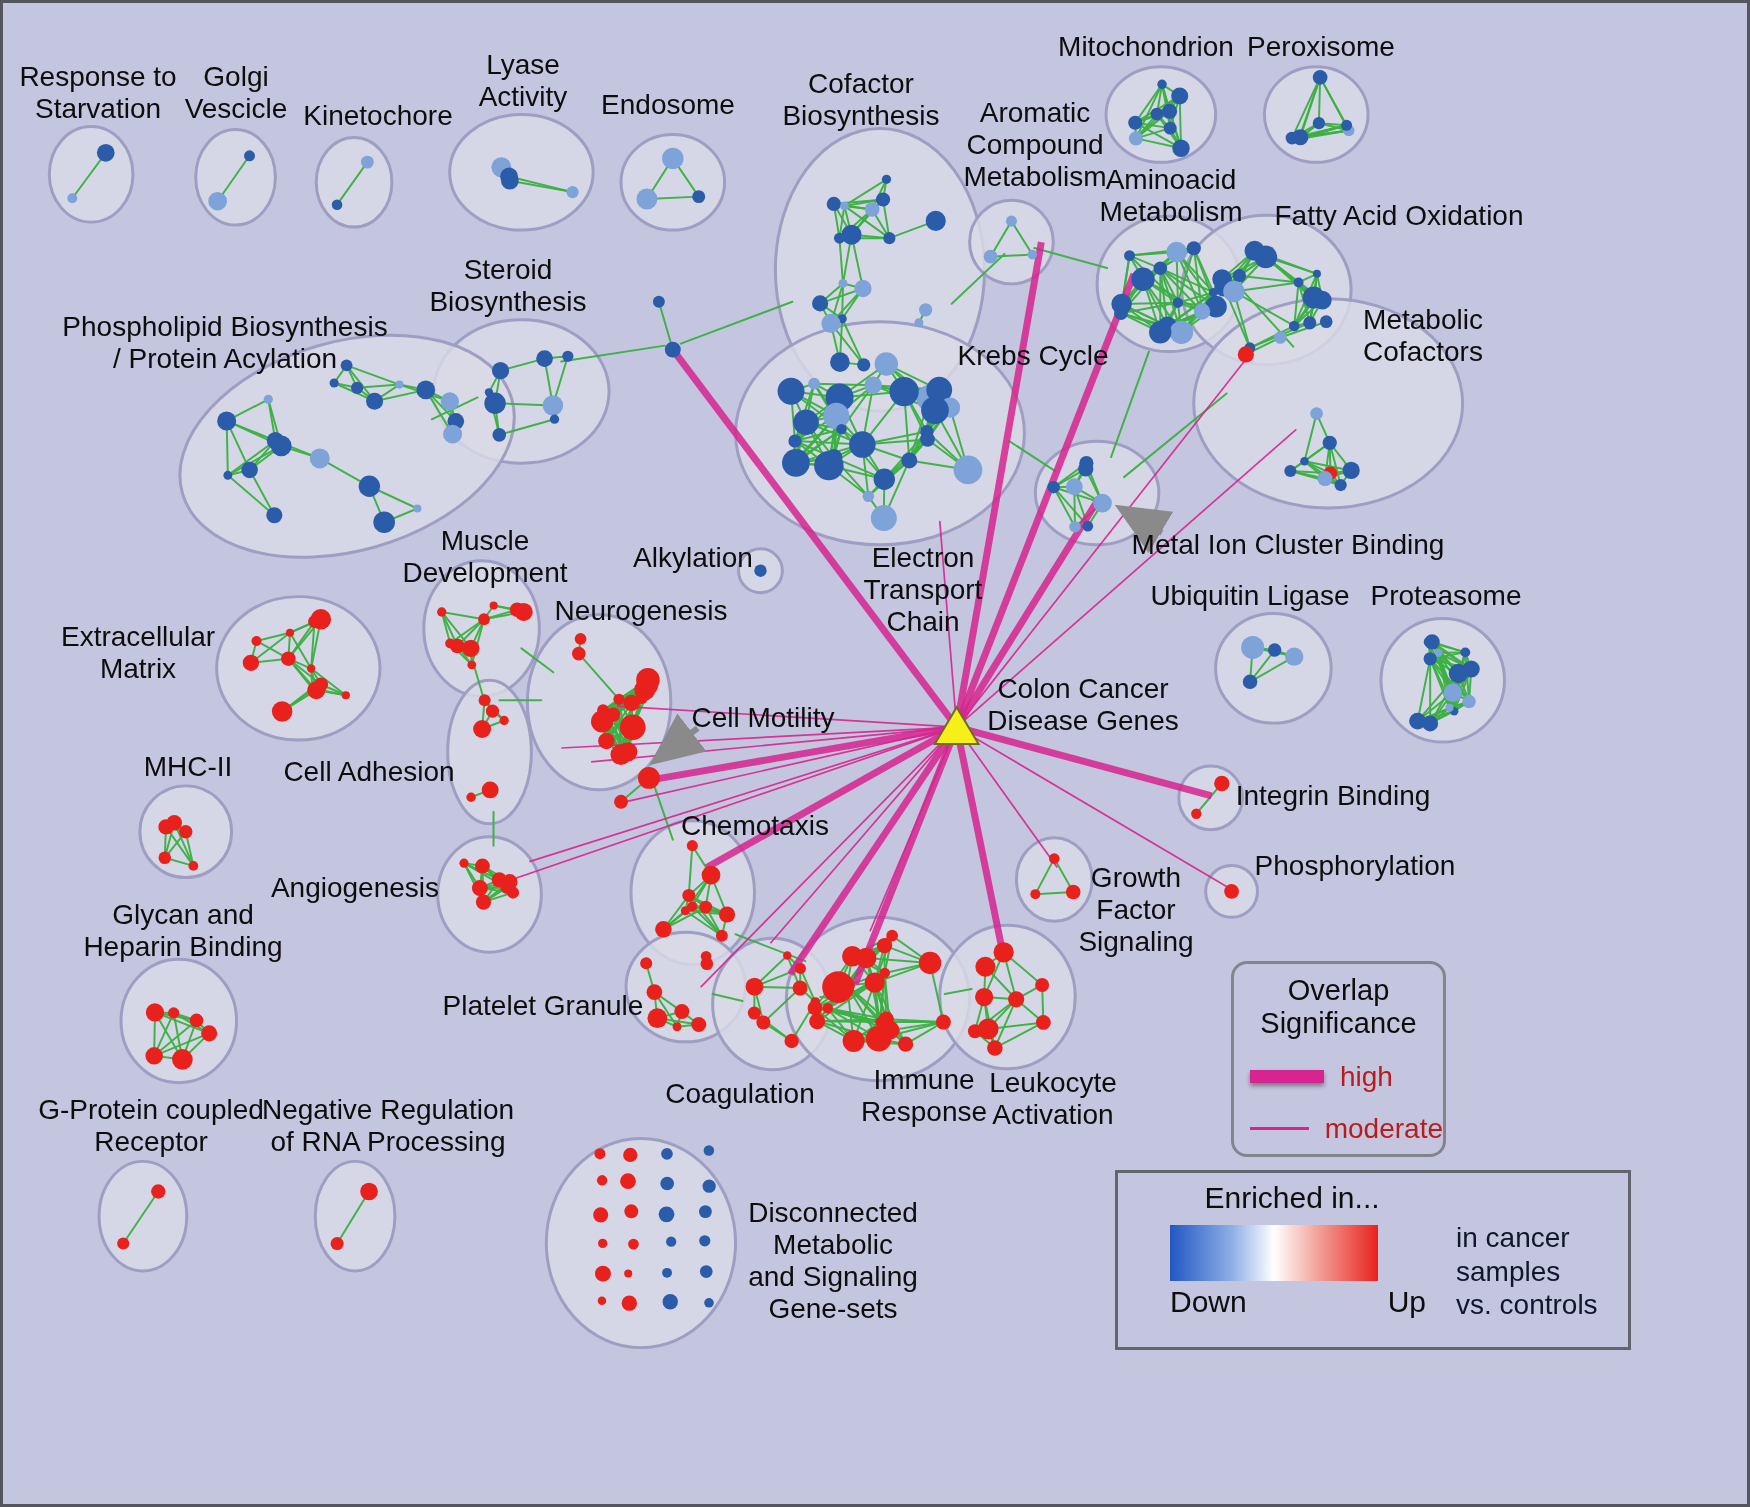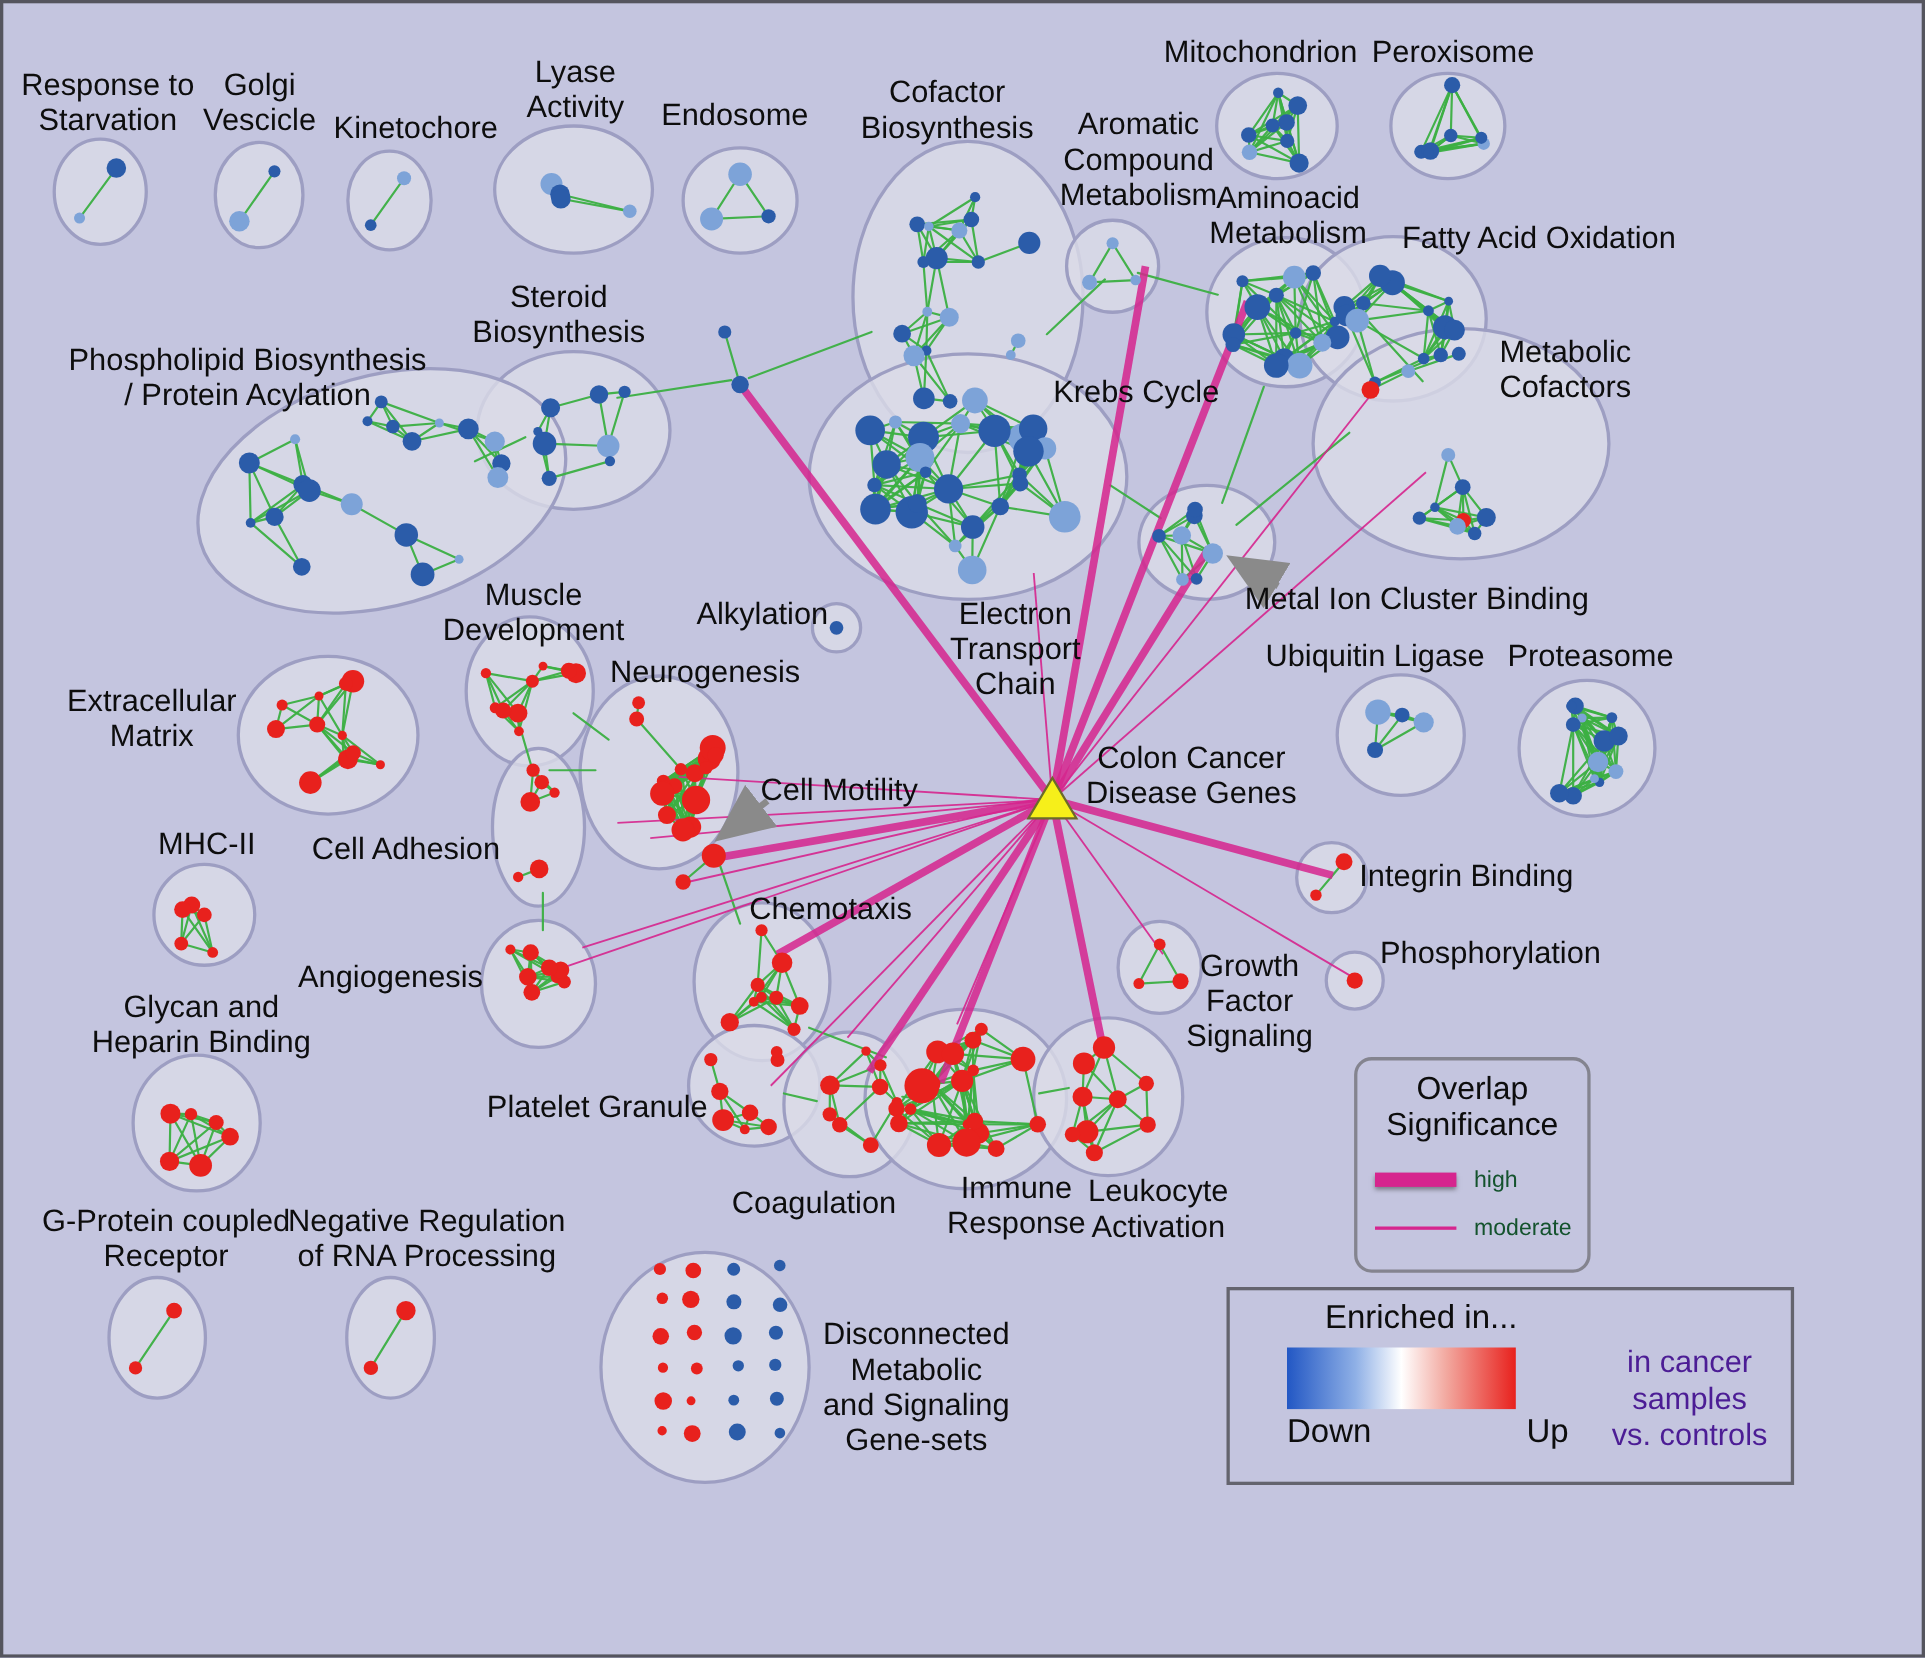--- a/index.html
+++ b/index.html
@@ -21,39 +21,39 @@
     position:absolute;left:1228px;top:958px;width:215px;height:196px;
     border:3px solid #84848f;border-radius:16px;box-sizing:border-box;
   }
   .legend-overlap .legend-title{
     margin-top:10px;text-align:center;white-space:pre-line;
     font-size:29px;line-height:1.15;color:#0d0d0d;
   }
   .legend-row{display:flex;align-items:center;gap:16px;margin:20px 0 0 16px;}
   .line-high{width:74px;height:13px;background:#d6258e;box-shadow:0 3px 4px rgba(60,60,60,.55);}
   .line-moderate{width:74px;height:3px;background:#d6258e;}
-  .legend-row .legend-item-label{font-size:21px;color:#14532d;}
+  .legend-row .legend-item-label{font-size:28px;color:#b91c1c;}
   
   .legend-enriched{
     position:absolute;left:1112px;top:1167px;width:516px;height:180px;
     border:3px solid #64646e;box-sizing:border-box;
   }
   .legend-enriched .legend-title{
     position:absolute;left:24px;top:8px;width:300px;text-align:center;
     font-size:30px;color:#0d0d0d;
   }
   .gradient-bar{
     position:absolute;left:52px;top:52px;width:208px;height:56px;
     background:linear-gradient(to right,#2257c4 0%,#8fb0e6 30%,#ffffff 50%,#f2a79e 70%,#e8211d 100%);
   }
   .gradient-bar-track{position:absolute;left:52px;top:112px;width:256px;display:flex;justify-content:space-between;}
   .scale-label{font-size:30px;color:#0d0d0d;}
   .legend-note{
-    position:absolute;right:12px;top:48px;width:160px;text-align:center;
-    white-space:pre-line;font-size:28px;line-height:1.2;color:#4c1d95;
+    position:absolute;right:12px;top:48px;width:160px;
+    white-space:pre-line;font-size:28px;line-height:1.2;color:#0f172a;
   }
 </style>
 </head>
 <body>
 
 <div id="stage">
   <svg id="net" viewBox="0 0 1750 1507">
     <defs>
       <marker id="arrowhead" markerWidth="9" markerHeight="8" refX="7" refY="4" orient="auto">
         <path d="M0,0 L9,4 L0,8 Z" fill="#8a8a8a"></path>

